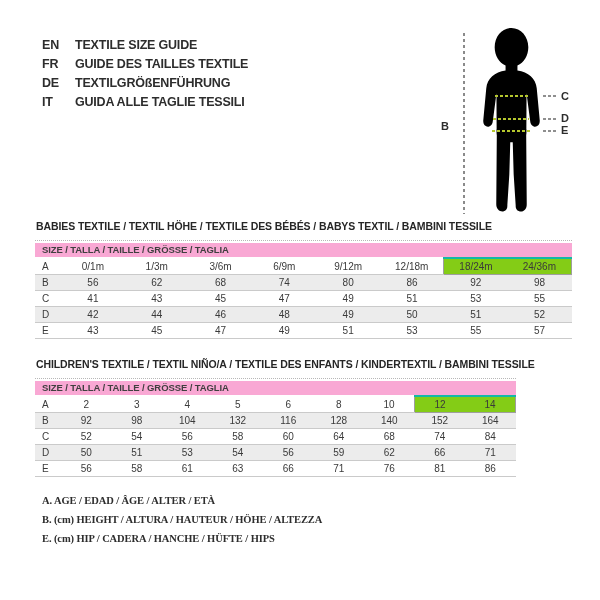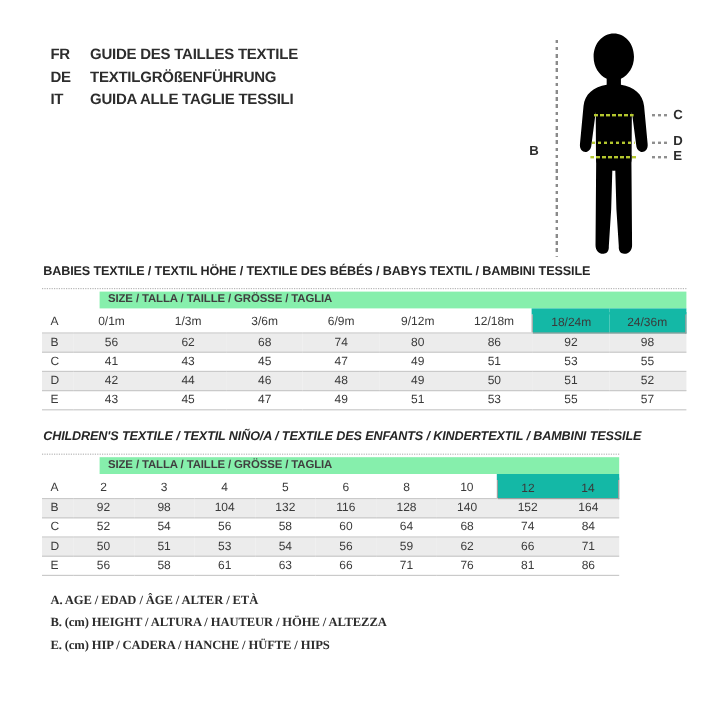--- a/index.html
+++ b/index.html
@@ -17,44 +17,48 @@
   .vline{position:absolute;left:463px;top:33px;width:2px;height:181px;
     background:repeating-linear-gradient(180deg,#8a8a8a 0 3px,transparent 3px 6px);}
   .b-label,.mlabel{position:absolute;font-size:11px;font-weight:700;color:#2d2d2d;}
   .b-label{left:441px;top:120px;}
   .mline{position:absolute;height:2px;}
   .mline.green{background:repeating-linear-gradient(90deg,#b5c72e 0 3px,transparent 3px 5px);}
   .mline.gray{background:repeating-linear-gradient(90deg,#8f8f8f 0 3px,transparent 3px 5px);}
   
   .section-title{position:absolute;left:36px;font-size:10.5px;font-weight:700;color:#262626;letter-spacing:-0.1px;white-space:nowrap;}
   #babies-title{top:220px;}
-  #children-title{top:358px;font-style:italic;}
+  #children-title{top:358px;}
   .size-table{position:absolute;left:35px;border-top:1px dotted #b7b7b7;padding-top:2px;}
   #babies-table{top:240px;width:537px;}
   #children-table{top:378px;width:481px;}
-  .size-bar{height:14px;background:#86efac;font-size:9.5px;font-weight:700;color:#3f3f3f;
-    line-height:14px;padding-left:7px;letter-spacing:-0.1px;margin-left:48px;}
+  .size-bar{height:14px;background:#f9a8d4;font-size:9.5px;font-weight:700;color:#3f3f3f;
+    line-height:14px;padding-left:7px;letter-spacing:-0.1px;}
   .size-table table{width:100%;border-collapse:collapse;table-layout:fixed;}
   .size-table col.label-col{width:26px;}
   .size-table td{font-size:10px;height:15px;text-align:center;border-bottom:1px solid #cacaca;padding:0;color:#3a3a3a;}
   .size-table td.rowlabel{text-align:left;padding-left:7px;}
   .size-table tr.stripe td{background:#ececec;}
-  .size-table td.hl{background:#14b8a6;border-top:5px solid #14b8a6;border-bottom:1px solid #9e9e9e;}
+  .size-table td.hl{background:#84cc16;border-top:2px solid #14b8a6;border-bottom:1px solid #9e9e9e;}
   .size-table td.hl-first{border-left:1px solid #9e9e9e;}
   .size-table td.hl-last{border-right:1px solid #9e9e9e;}
   
   .legend{position:absolute;left:42px;top:491px;list-style:none;margin:0;padding:0;
     font-size:10.5px;font-weight:700;line-height:19px;color:#2d2d2d;letter-spacing:-0.1px;font-family:Liberation Serif, serif;}
 </style>
 </head>
 <body>
 
 <div class="canvas">
 
   <div class="lang-list">
+      <div class="lang-row">
+        <span class="lang-code">EN</span>
+        <span class="lang-label">TEXTILE SIZE GUIDE</span>
+      </div>
       <div class="lang-row">
         <span class="lang-code">FR</span>
         <span class="lang-label">GUIDE DES TAILLES TEXTILE</span>
       </div>
       <div class="lang-row">
         <span class="lang-code">DE</span>
         <span class="lang-label">TEXTILGRÖßENFÜHRUNG</span>
       </div>
       <div class="lang-row">
         <span class="lang-code">IT</span>

